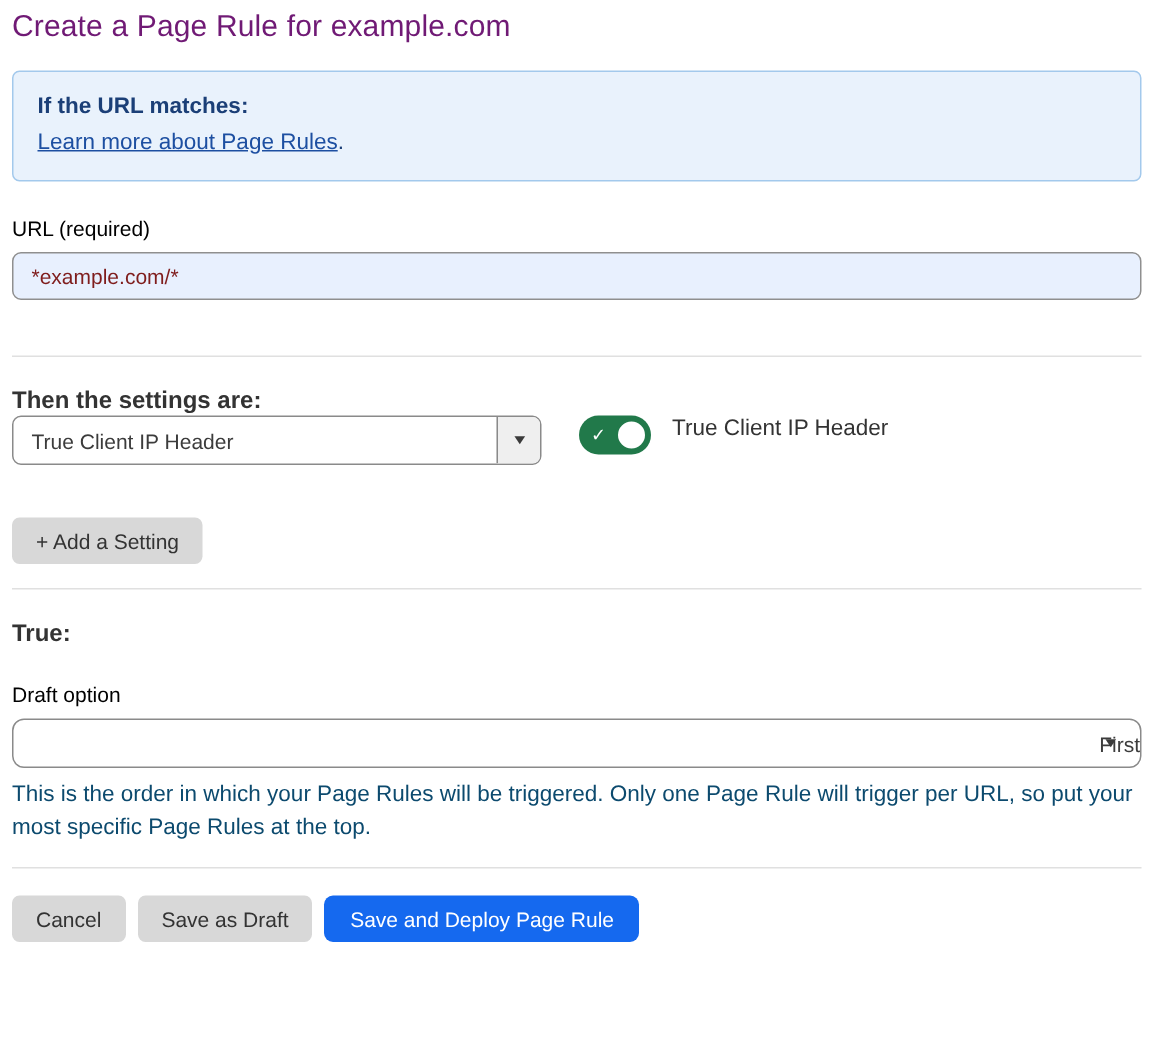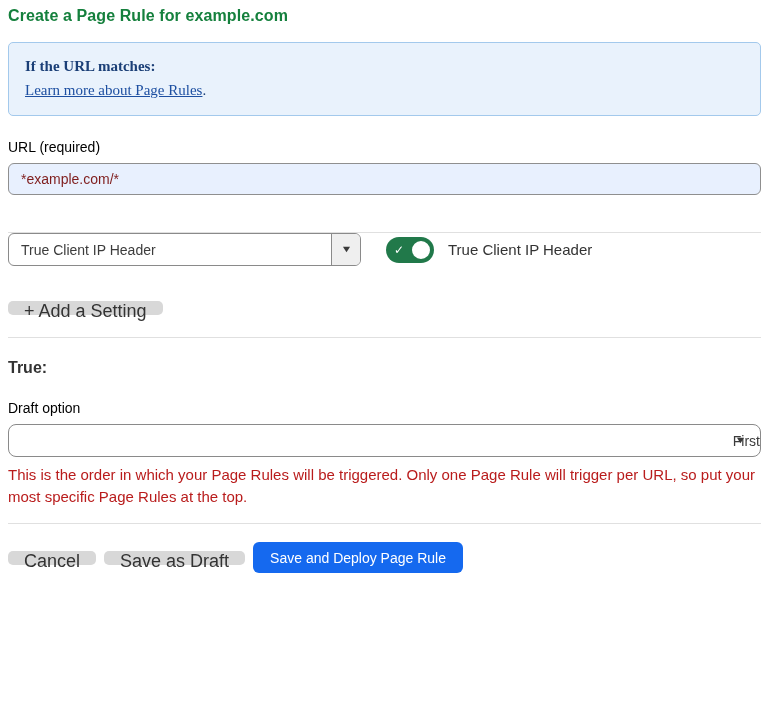--- a/index.html
+++ b/index.html
@@ -6,38 +6,37 @@
   html, body { width: 769px; height: 708px; }
   body {
     font-family: "Liberation Sans", "DejaVu Sans", sans-serif;
     background: #ffffff;
     color: #333333;
     overflow: hidden;
   }
   .container { padding: 5px 8px 0 8px; width: 769px; }
 
   .page-title {
-    font-size: 16px;
-    font-weight: bold;
-    color: #15803d;
+    font-size: 20px;
+    font-weight: normal;
+    color: #701a75;
     letter-spacing: 0.1px;
     margin-top: 2px;
   }
 
   
   .info-box {
     margin-top: 17px;
     background: var(--info-bg, #e9f2fc);
     border: 1px solid var(--info-border, #a3c9ec);
     border-radius: 5px;
     padding: 11px 1px 13px 16px;
     color: var(--info-text, #1b3f77);
     font-size: 15px;
     line-height: 24px;
-    font-family: Liberation Serif, serif;
   }
   .info-box .info-heading { font-weight: bold; }
   .info-box a {
     color: var(--info-link, #1d4fa1);
     text-decoration: underline;
     cursor: pointer;
     text-align: right;
   }
 
   .field-label {
@@ -69,21 +68,21 @@
   .divider.tight { margin-top: 16px; }
   .divider.mid { margin-top: 15px; }
 
   .section-heading {
     font-size: 16px;
     font-weight: bold;
     color: #333333;
     margin-top: 21px;
   }
 
-  .setting-row { display: flex; align-items: center; }
+  .setting-row { display: flex; }
 
   
   .split-select {
     display: flex;
     align-items: stretch;
     width: 353px;
     height: 33px;
     border: 1px solid #8a8a8a;
     border-radius: 6px;
     background: #ffffff;
@@ -146,25 +145,25 @@
   .toggle-label {
     font-size: 15px;
     color: #333333;
     margin-left: 14px;
   }
 
   .gray-btn {
     display: inline-block;
     background: var(--button-gray, #d8d8d8);
     color: #333333;
-    font-size: 18px;
+    font-size: 14px;
     font-family: "Liberation Sans", sans-serif;
     border: none;
     border-radius: 5px;
-    height: 14px;
+    height: 31px;
     padding: 0 16px;
     cursor: pointer;
   }
   .add-setting-btn { margin-top: 35px; }
 
   
   .wide-select {
     position: relative;
     display: flex;
     align-items: center;
@@ -178,21 +177,21 @@
     color: #3c3c3c;
     cursor: pointer;
     justify-content: flex-end;
   }
   .wide-select .caret { position: absolute; right: 15px; }
 
   .help-text {
     margin-top: 7px;
     font-size: 15px;
     line-height: 22px;
-    color: #b91c1c;
+    color: #0c4a6e;
     max-width: 748px;
   }
 
   .footer-buttons {
     display: flex;
     align-items: center;
     margin-top: 18px;
   }
   .footer-buttons .gray-btn { margin-right: 8px; }
   .primary-btn {
@@ -217,20 +216,21 @@
   <div class="info-box">
     <div class="info-heading">If the URL matches:</div>
     <div><a>Learn more about Page Rules</a><span>.</span></div>
   </div>
 
   <div class="field-label">URL (required)</div>
   <input class="url-input" type="text" value="*example.com/*" style="">
 
   <hr class="divider">
 
+  <div class="section-heading">Then the settings are:</div>
 
 
   <div class="setting-row">
     <div class="split-select">
       <div class="select-value">True Client IP Header</div>
       <div class="select-arrow-box">
         <span class="caret">▼</span>
       </div>
     </div>
 

